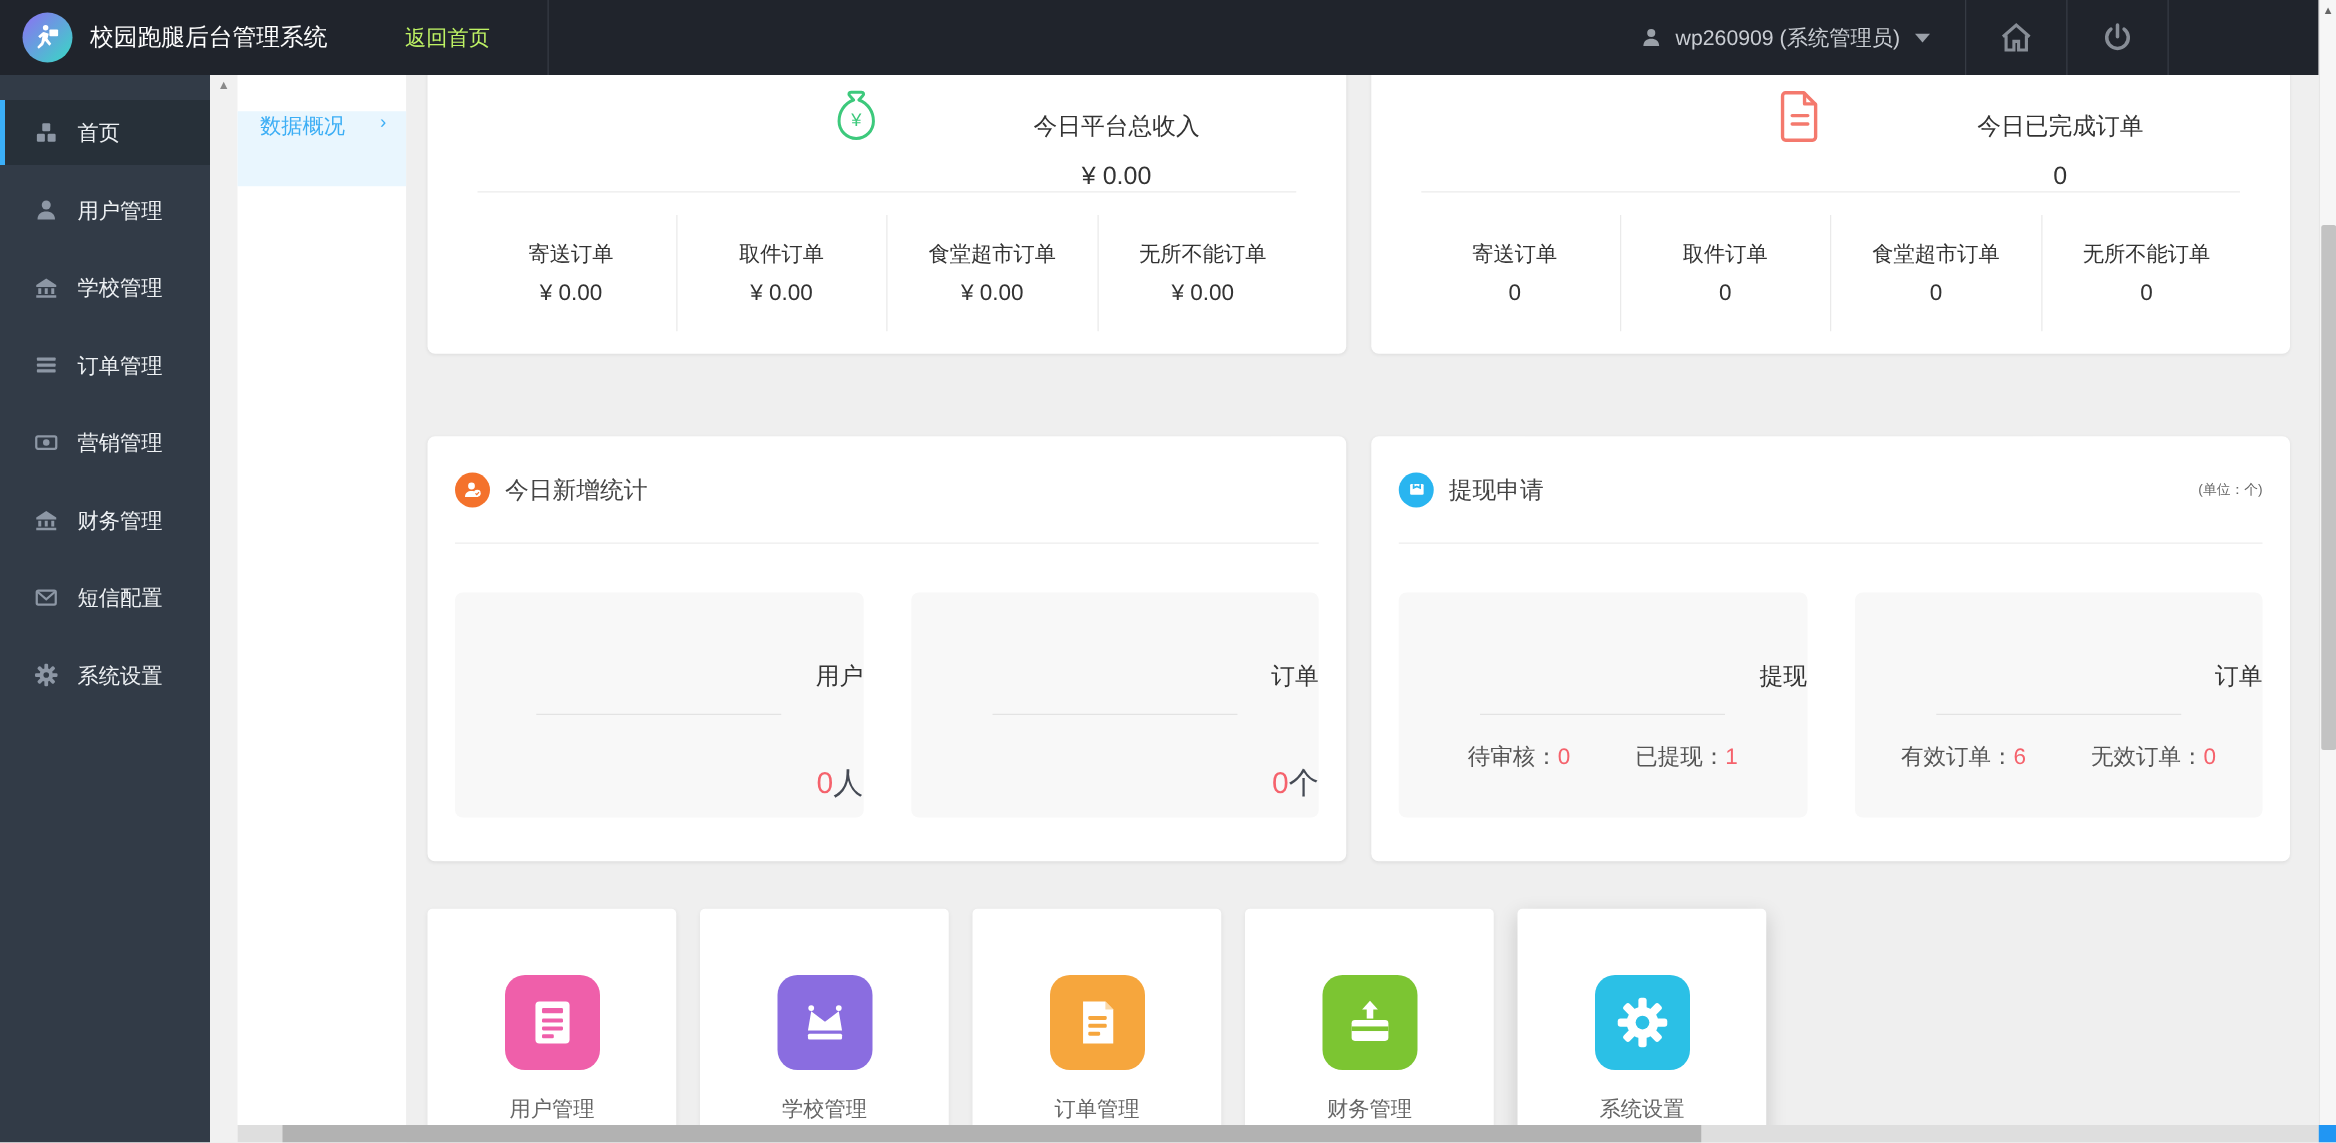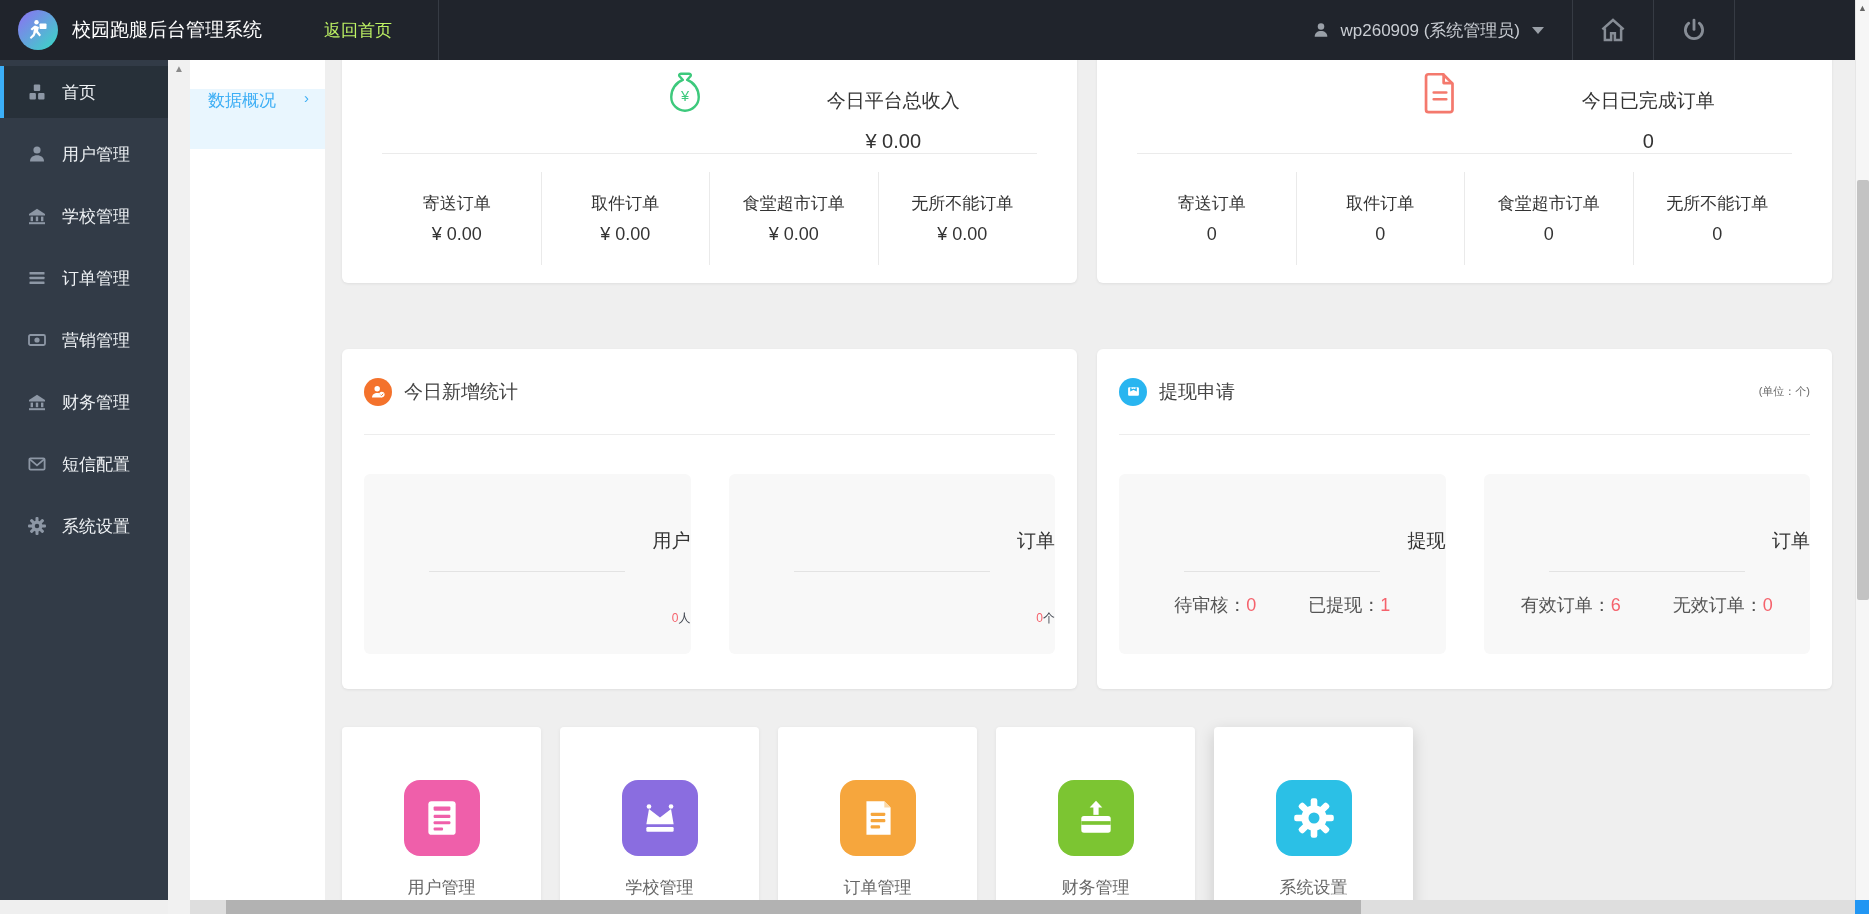--- a/index.html
+++ b/index.html
@@ -13,21 +13,21 @@
   .nav-back { color:#bef264; font-size:17px; margin-left:62px; cursor:pointer; }
   .nav-sep { width:1px; height:60px; background:#363b44; margin-left:46px; }
   .nav-right { margin-left:auto; display:flex; height:60px; }
   .nav-user { display:flex; align-items:center; color:#c9cdd3; font-size:17px; gap:10px; padding:0 28px; cursor:pointer; }
   .caret { width:0; height:0; border-left:6px solid transparent; border-right:6px solid transparent; border-top:7px solid #9aa0a8; margin-left:2px; }
   .nav-btn { width:80px; height:60px; display:flex; align-items:center; justify-content:center; cursor:pointer; }
   .nav-vline { width:1px; height:60px; background:#363b44; }
   .nav-tail { width:120px; height:60px; }
 
   
-  .sidebar { position:absolute; top:46px; left:0; width:168px; height:854px; background:#323b47; padding-top:20px; }
+  .sidebar { position:absolute; top:60px; left:0; width:168px; height:854px; background:#323b47; padding-top:20px; }
   .side-item { height:52px; margin-bottom:10px; display:flex; align-items:center; color:#eef1f4; font-size:17px; cursor:pointer; border-left:4px solid transparent; }
   .side-item .s-ic { width:22px; height:22px; margin:0 14px 0 22px; display:flex; align-items:center; justify-content:center; color:#8d97a5; }
   .side-item.active { background:#273039; border-left-color:#3baff8; }
 
   
   .side-strip { position:absolute; top:60px; left:168px; width:22px; height:854px; background:#f1f1f1; text-align:center; }
   .side-strip .arrow-up { color:#8a8a8a; font-size:10px; line-height:18px; display:block; }
 
   
   .submenu { position:absolute; top:60px; left:190px; width:135px; height:854px; background:#ffffff; padding-top:29px; }
@@ -57,21 +57,21 @@
   .sc-head-left { display:flex; align-items:center; gap:12px; }
   .sc-title { font-size:19px; color:#444; }
   .sc-note { font-size:11px; color:#666;margin-left:24px; }
   .circle-ic { width:28px; height:28px; border-radius:50%; display:flex; align-items:center; justify-content:center; }
   .circle-ic.orange { background:#f4722c; }
   .circle-ic.blue { background:#29b5f0; }
   .statcard-body { margin-top:39px; display:flex; gap:38px; }
   .subcard { flex:1; height:180px; background:#f8f8f8; border-radius:6px; text-align:right; padding-top:54px; }
   .subcard-title { font-size:19px; color:#333; }
   .subcard-hr { width:60%; margin:17px auto 21px; border-top:1px solid #e3e3e3; }
-  .subcard-value { font-size:12px; color:#454a54;margin-top:38px; }
+  .subcard-value { font-size:24px; color:#454a54;margin-top:38px; }
   .num { color:#f5626c; }
   .pair-row { display:flex; justify-content:center; gap:52px; font-size:18px; color:#555; }
 
   .row3 { display:flex; gap:19px; padding:0 0 0 17px; margin-top:38px; }
   .shortcut { width:199px; height:220px; background:#fff; border-radius:4px; box-shadow:0 1px 4px rgba(0,0,0,.06); display:flex; flex-direction:column; align-items:center; cursor:pointer; }
   .shortcut.raised { box-shadow:0 5px 16px rgba(0,0,0,.16); }
   .shortcut .sq { width:76px; height:76px; border-radius:16px; margin-top:53px; display:flex; align-items:center; justify-content:center; }
   .shortcut .lbl { margin-top:20px; font-size:17px; color:#666; }
 
   

